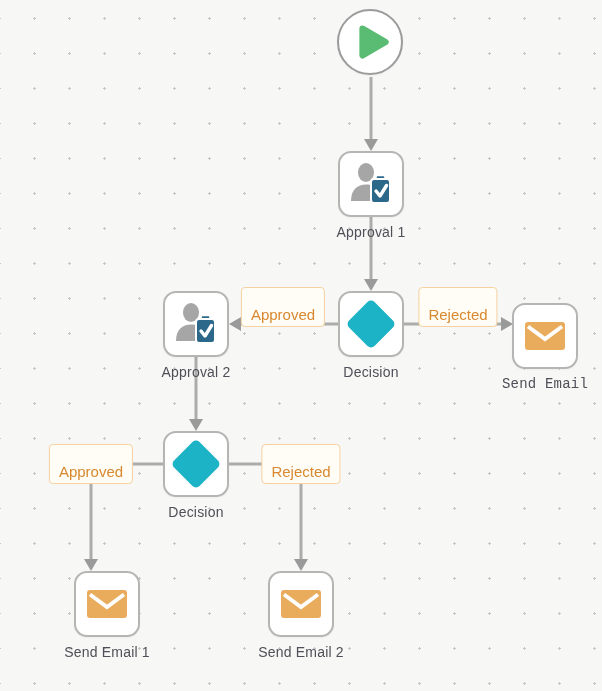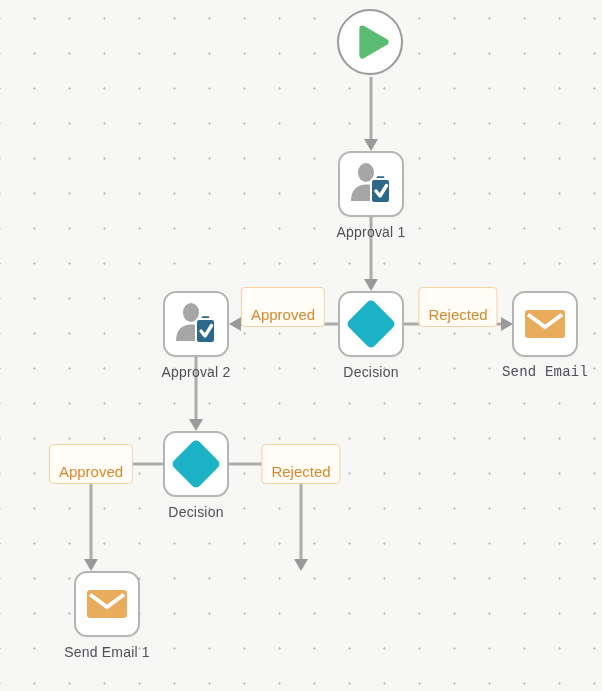--- a/index.html
+++ b/index.html
@@ -127,21 +127,21 @@
         <ellipse class="icon-person" cx="17" cy="10.5" rx="8" ry="9.5"></ellipse>
         <path class="icon-person" d="M2 39 C2 27.5 8.5 22.5 17 22.5 C23.5 22.5 28 25 31 28.5 L31 39 Z"></path>
         <rect class="icon-clipboard" x="27" y="13.5" width="9" height="7" rx="1.5" stroke-width="1.5"></rect>
         <rect class="icon-clipboard" x="22" y="17" width="19" height="24" rx="3" stroke-width="2"></rect>
         <path class="icon-check" d="M27 29 L31 34 L37.5 23.5" stroke-width="3.4"></path>
       </svg>
     </div>
     <div class="node-label">Approval 2</div>
   </div>
 
-  <div class="node" style="left:512px; top:291px;font-family:Liberation Mono, monospace;">
+  <div class="node" style="left:512px; top:303px;font-family:Liberation Mono, monospace;">
     <div class="box">
       <svg width="44" height="44" viewBox="0 0 44 44">
         <rect class="icon-envelope" x="2" y="8" width="40" height="28" rx="3"></rect>
         <path class="icon-flap" d="M5 12.5 L22 25 L39 12.5" stroke-width="4"></path>
       </svg>
     </div>
     <div class="node-label">Send Email</div>
   </div>
 
   <div class="node" style="left:163px; top:431px;">
@@ -156,19 +156,28 @@
   <div class="node" style="left:74px; top:571px;">
     <div class="box">
       <svg width="44" height="44" viewBox="0 0 44 44">
         <rect class="icon-envelope" x="2" y="8" width="40" height="28" rx="3"></rect>
         <path class="icon-flap" d="M5 12.5 L22 25 L39 12.5" stroke-width="4"></path>
       </svg>
     </div>
     <div class="node-label">Send Email 1</div>
   </div>
 
+  <div class="node" style="left:268px; top:571px;">
+    <div class="box">
+      <svg width="44" height="44" viewBox="0 0 44 44">
+        <rect class="icon-envelope" x="2" y="8" width="40" height="28" rx="3"></rect>
+        <path class="icon-flap" d="M5 12.5 L22 25 L39 12.5" stroke-width="4"></path>
+      </svg>
+    </div>
+    <div class="node-label">Send Email 2</div>
+  </div>
 
   <div class="badge" style="left:283px; top:287px;">Approved</div>
   <div class="badge" style="left:458px; top:287px;">Rejected</div>
   <div class="badge" style="left:91px;  top:444px;">Approved</div>
   <div class="badge" style="left:301px; top:444px;">Rejected</div>
 
 </div>
 
 </body></html>

